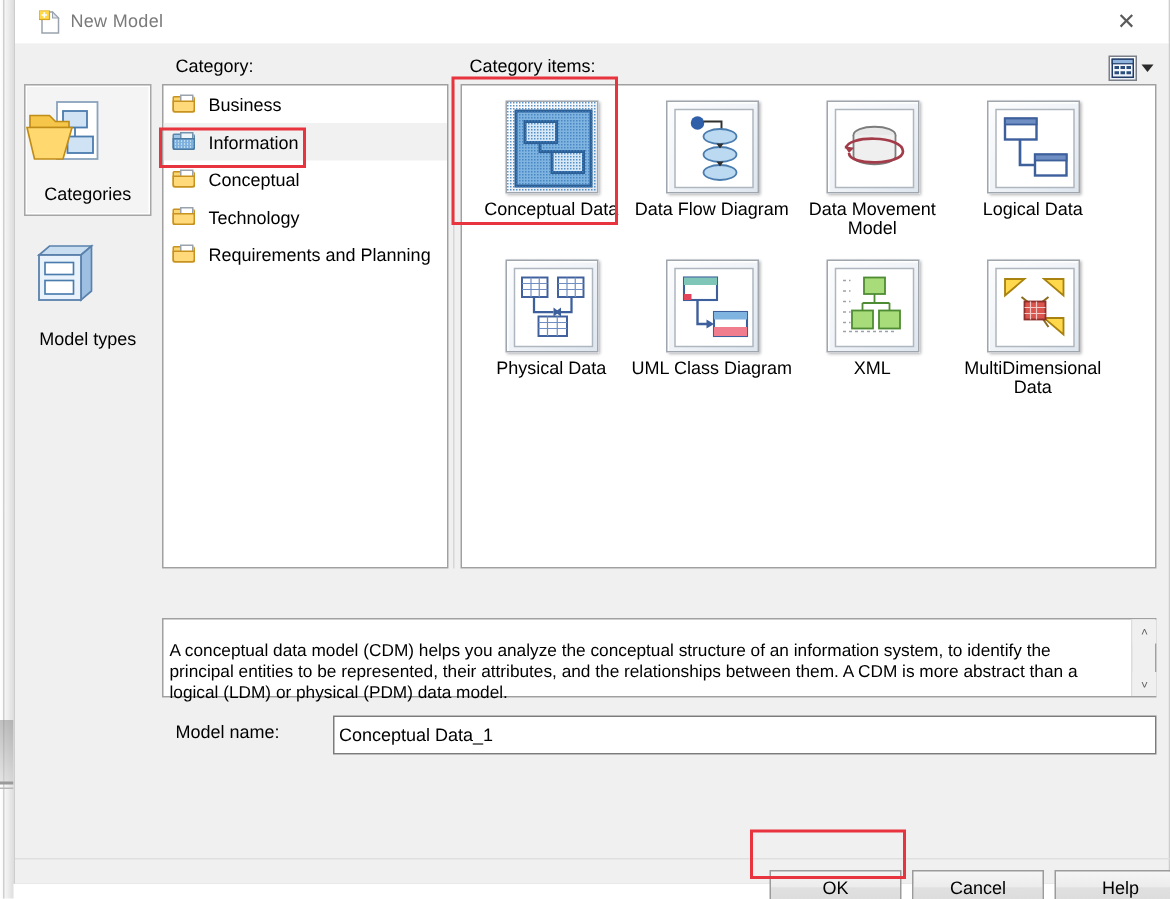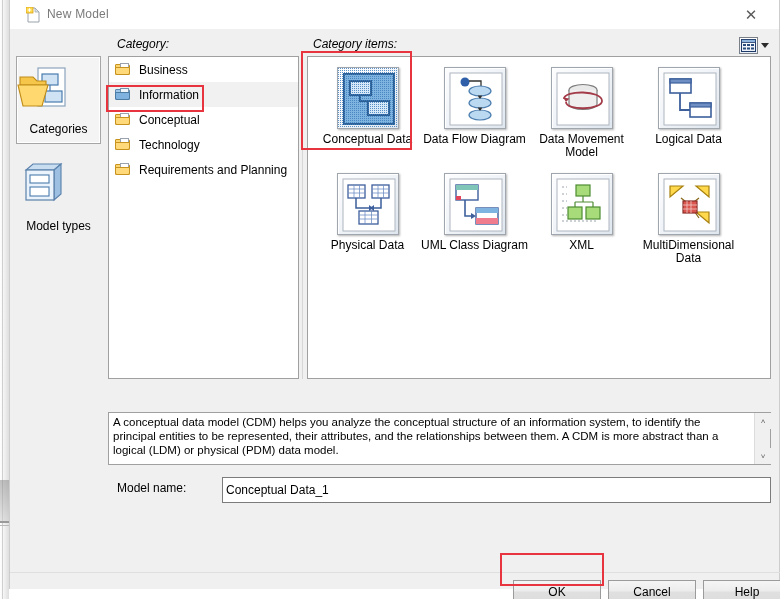--- a/index.html
+++ b/index.html
@@ -111,21 +111,20 @@
     position: absolute; bottom: 7px; left: 0; right: 0;
     text-align: center;
     font-size: 12px; color: #000;
   }
 
   
   .caption {
     position: absolute;
     font-size: 12px; color: #000;
     white-space: nowrap;
-    font-style: italic;
   }
 
   
   #category-panel {
     position: absolute; left: 98px; top: 27px;
     width: 191px; height: 323px;
     background: #fff;
     border: 1px solid #a0a0a0;
     overflow: hidden;
   }
@@ -200,21 +199,21 @@
   }
 
   
   #desc-box {
     position: absolute; left: 98px; top: 383px;
     width: 663px; height: 53px;
     background: #fff;
     border: 1px solid #a0a0a0;
   }
   #desc-text {
-    position: absolute; left: 4px; top: 2px;
+    position: absolute; left: 4px; top: 14px;
     width: 630px;
     font-size: 11.5px;
     line-height: 14px;
     color: #000;
   }
   #desc-scrollbar {
     position: absolute; right: 0; top: 0;
     width: 16px; height: 51px;
     background: #f0f0f0;
     border-left: 1px solid #dcdcdc;

